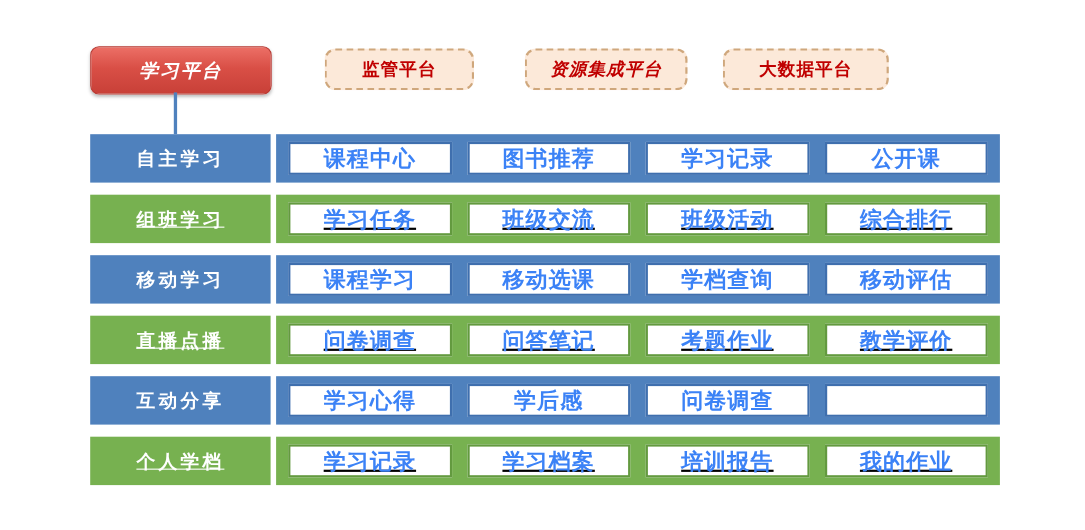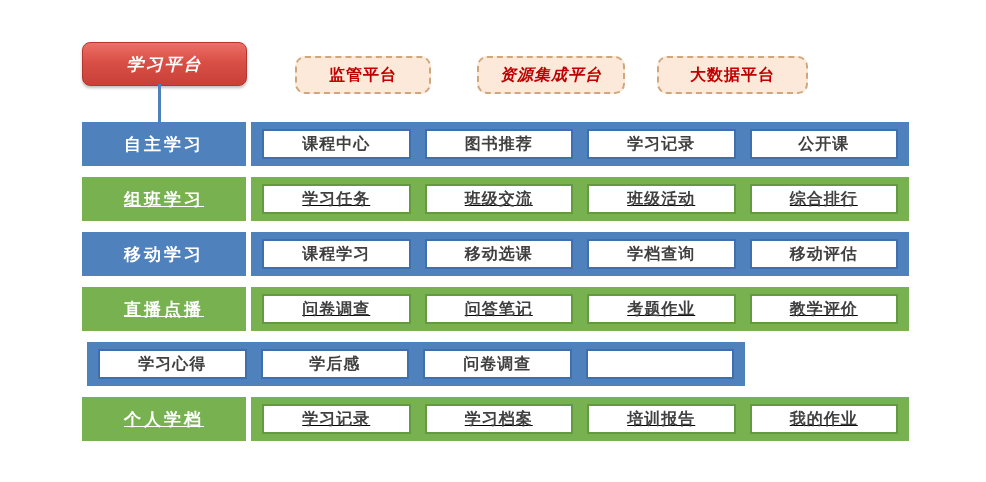--- a/index.html
+++ b/index.html
@@ -21,21 +21,21 @@
     display:flex;align-items:center;justify-content:center;
     cursor:pointer;
     font-style:italic;
   }
   .dashed-btn{
     position:absolute;top:44px;height:38px;
     border:2px dashed #cfa77c;border-radius:10px;
     background:#fcE9d9;background:#fce9d9;
     color:#c00000;font-size:16px;font-weight:bold;letter-spacing:1px;
     display:flex;align-items:center;justify-content:center;
-    cursor:pointer;box-sizing:border-box;margin-top:12px;
+    cursor:pointer;box-sizing:border-box;
   }
   .dashed-btn.b1{left:295px;width:136px;}
   .dashed-btn.b2{left:477px;width:148px;font-style:italic;}
   .dashed-btn.b3{left:657px;width:151px;font-family:Liberation Serif, serif;}
 
   .connector{
     position:absolute;left:158px;top:84px;width:3px;height:38px;
     background:#4f81bd;
   }
 
@@ -53,21 +53,21 @@
   }
   .row-bar{
     margin-left:5px;width:658px;height:44px;box-sizing:border-box;
     display:flex;align-items:center;gap:14px;padding:0 11px;
   }
   .row-blue .row-label,.row-blue .row-bar{background:#4f81bd;}
   .row-green .row-label,.row-green .row-bar{background:#77b150;text-decoration:underline;}
   .item-box{
     flex:1;height:30px;background:#ffffff;box-sizing:border-box;
     display:flex;align-items:center;justify-content:center;
-    font-size:16px;font-weight:bold;color:#404040;letter-spacing:1px;
+    font-size:20px;font-weight:bold;color:#3b82f6;letter-spacing:1px;
     cursor:pointer;
   }
   .row-blue .item-box{border:2px solid #3f6fae;}
   .row-green .item-box{border:2px solid #639a3f;}
 </style>
 </head>
 <body>
 
 <div class="canvas">
 
@@ -115,20 +115,21 @@
       <div class="row-label">直播点播</div>
       <div class="row-bar">
         <div class="item-box">问卷调查</div>
         <div class="item-box">问答笔记</div>
         <div class="item-box">考题作业</div>
         <div class="item-box">教学评价</div>
       </div>
     </div>
 
     <div class="row row-blue">
+      <div class="row-label">互动分享</div>
       <div class="row-bar">
         <div class="item-box">学习心得</div>
         <div class="item-box">学后感</div>
         <div class="item-box">问卷调查</div>
         <div class="item-box"></div>
       </div>
     </div>
 
     <div class="row row-green">
       <div class="row-label">个人学档</div>

